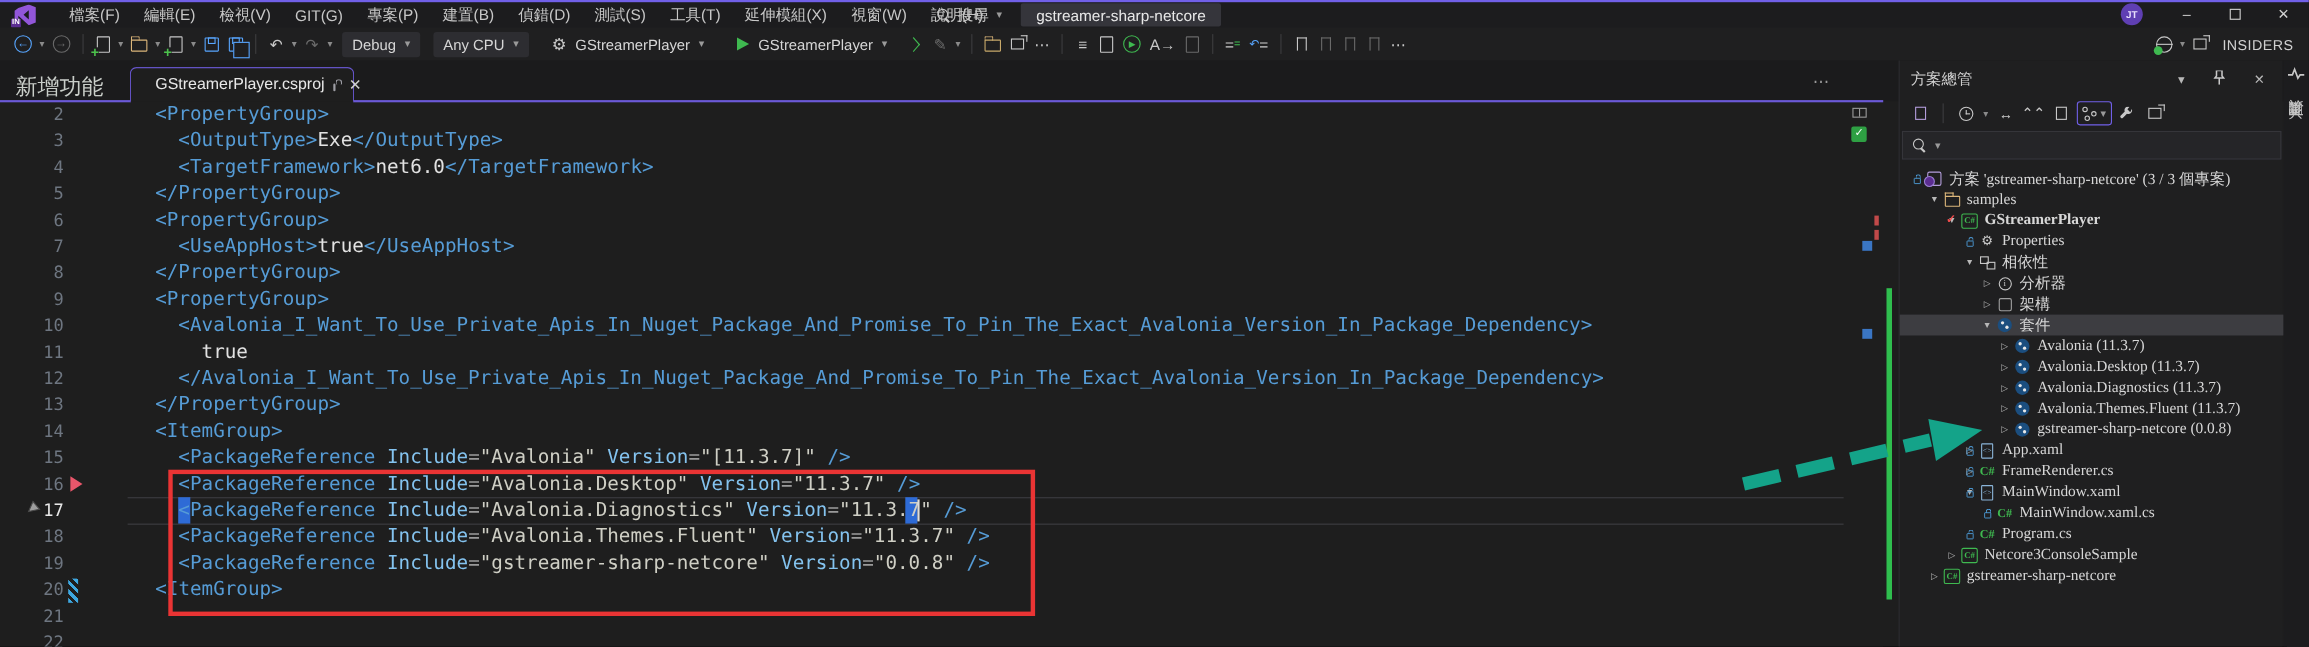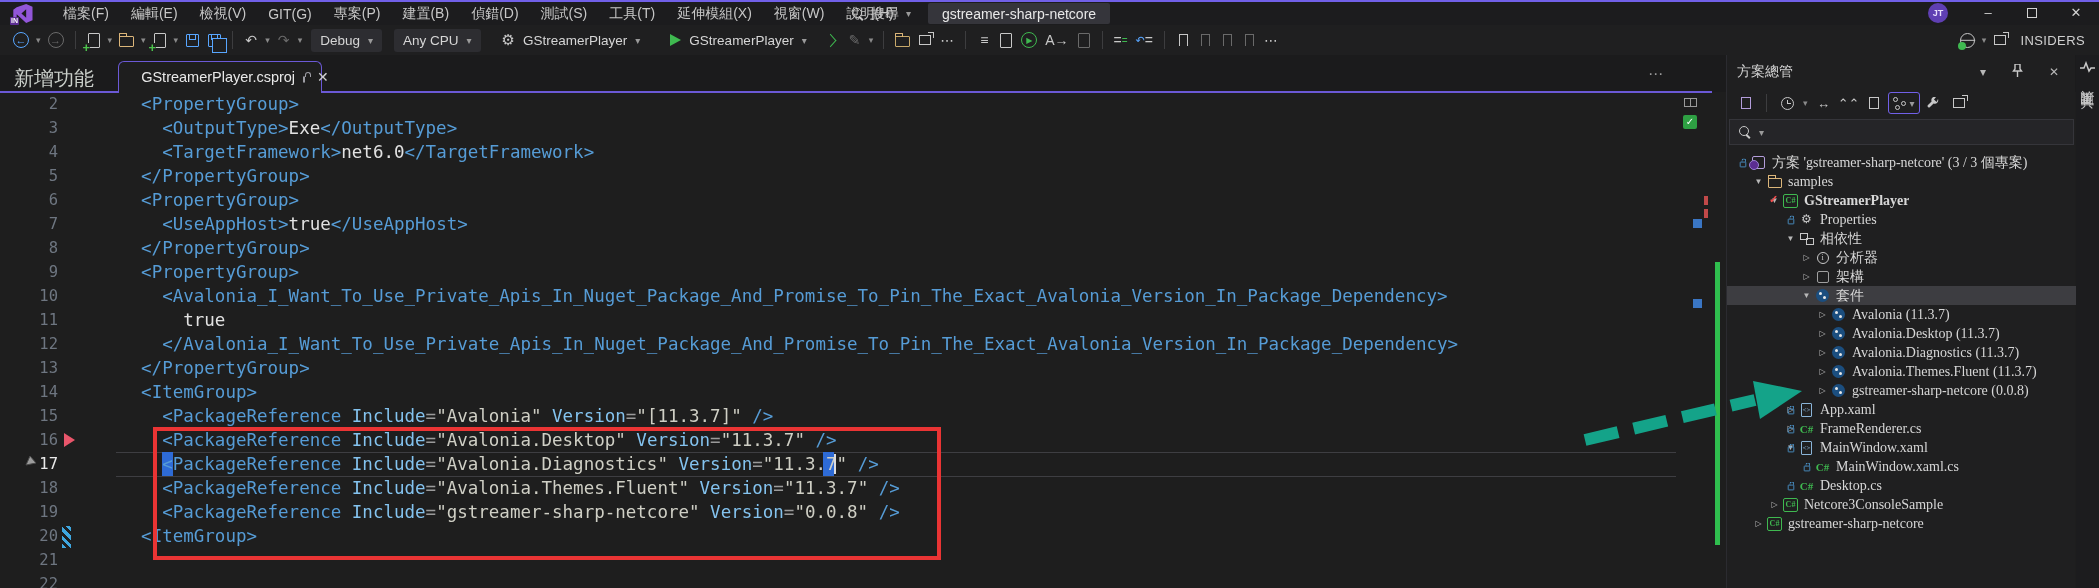--- a/index.html
+++ b/index.html
@@ -545,21 +545,21 @@
             <span class="lock blue tlock"></span>
           </span>
           <span class="tlabel">MainWindow.xaml.cs</span>
         </div>
         <div class="trow" style="padding-left: 56px;">
           <span class="texp"></span>
           <span class="ticon">
             <span class="ic-cs">C#</span>
             <span class="lock blue tlock"></span>
           </span>
-          <span class="tlabel">Desktop.cs</span>
+          <span class="tlabel">Program.cs</span>
         </div>
         <div class="trow" style="padding-left: 40px;">
           <span class="texp">▷</span>
           <span class="ticon">
             <span class="ic-csproj">C#</span>
           </span>
           <span class="tlabel">Netcore3ConsoleSample</span>
         </div>
         <div class="trow" style="padding-left: 24px;">
           <span class="texp">▷</span>

